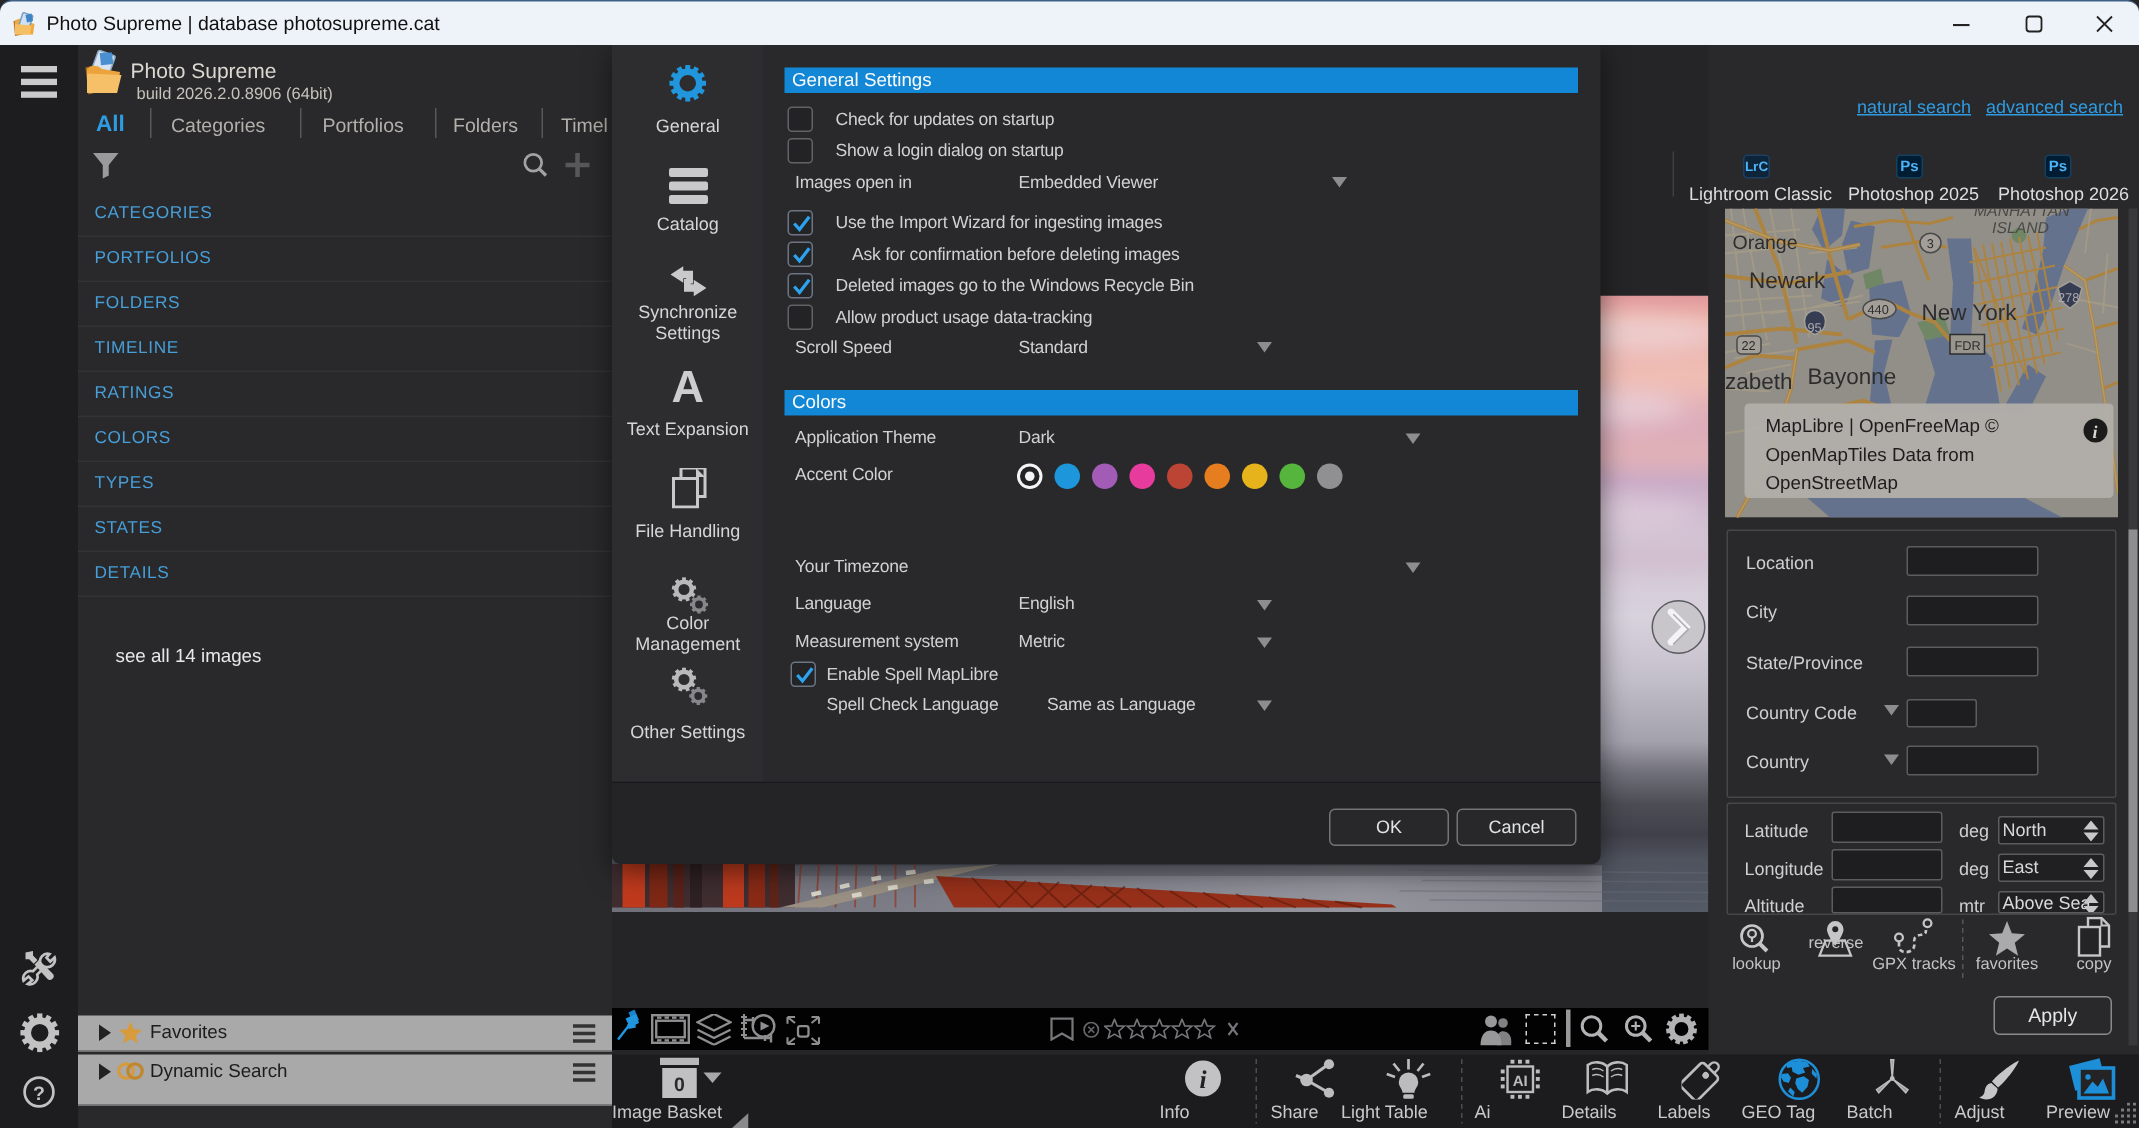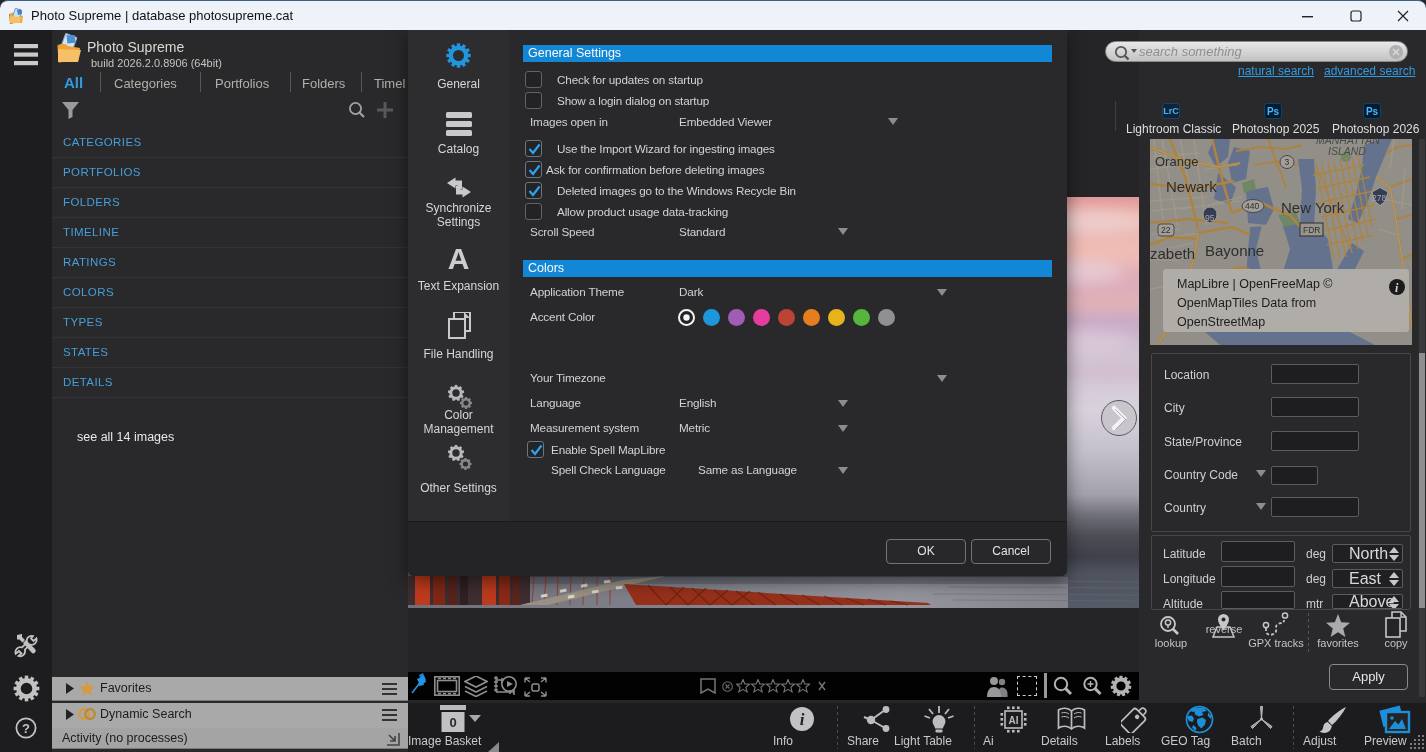--- a/index.html
+++ b/index.html
@@ -37,21 +37,21 @@
 .dtext { position:absolute; font-size:11.7px; letter-spacing:-0.15px; color:#d2d2d4; }
 .dval { position:absolute; font-size:11.7px; letter-spacing:-0.15px; color:#d2d2d4; }
 .tri { position:absolute; width:0; height:0; border-left:5px solid transparent; border-right:5px solid transparent; border-top:7px solid #8d8d90; }
 .dlgbtn { position:absolute; top:17px; width:80px; height:25px; border:1px solid #737476; border-radius:4px; color:#e2e3e5; font-size:12px; text-align:center; line-height:23px; background:#28282b; }
 
 
 #rightpanel { left:1139px; top:30px; width:287px; height:673px; background:#29292b; }
 .rptext { position:absolute; font-size:12px; color:#cfcfd1; }
 .inpt { position:absolute; background:#1e1e20; border:1px solid #5c5c5f; border-radius:2px; }
 .gbox { position:absolute; border:1px solid #47474a; border-radius:2px; }
-.spin { position:absolute; background:#202022; border:1px solid #5c5c5f; border-radius:2px; color:#d8d8da; font-size:16px; padding-left:16px; }
+.spin { position:absolute; background:#202022; border:1px solid #5c5c5f; border-radius:2px; color:#d8d8da; font-size:12px; padding-left:2px; }
 .geolabel { position:absolute; font-size:11px; color:#c3c3c5; text-align:center; }
 
 
 #blackbar { left:408px; top:672px; width:731px; height:28px; background:#020203; }
 #taskbar { left:408px; top:703px; width:1018px; height:49px; background:#1c1c1e; }
 .tklabel { position:absolute; top:31px; font-size:12px; color:#c9c9cb; text-align:left; }
 .tksep { position:absolute; top:3px; height:43px; width:1px; background:repeating-linear-gradient(to bottom,#4c4c4e 0 3px,transparent 3px 6px); }
 .graybar { position:absolute; left:0; width:356px; height:23px; background:#a9a9a9; border-bottom:1px solid #7a7a7a; }
 .graybar .cap { position:absolute; left:48px; top:4px; font-size:12.5px; color:#1c1c1c; }
 </style>
@@ -165,27 +165,20 @@
           <path d="M2 1 L10 6.5 L2 12 Z" fill="#222"></path>
         </svg>
       <svg style="position:absolute;left:26px;top:4px" width="18" height="14">
         <circle cx="6" cy="7" r="4.8" fill="none" stroke="#d79b3c" stroke-width="2.2"></circle>
         <circle cx="12" cy="7" r="4.8" fill="none" stroke="#c0872e" stroke-width="2.2"></circle>
       </svg>
       <span class="cap">Dynamic Search</span>
       <svg style="position:absolute;left:330px;top:5px" width="15" height="14">
           <path d="M0 2 H15 M0 7 H15 M0 12 H15" stroke="#333" stroke-width="2.2"></path>
         </svg>
-    </div>
-    <div class="graybar" style="top:698px;height:21px;background:#a4a4a4">
-      <span class="cap" style="left:10px;top:3px">Activity (no processes)</span>
-      <svg style="position:absolute;left:334px;top:4px" width="14" height="14">
-        <path d="M1 13 L13 13 L13 1" fill="none" stroke="#444" stroke-width="1.6"></path>
-        <path d="M3 3 L9 9 M9 4 L9 9 L4 9" fill="none" stroke="#444" stroke-width="1.6"></path>
-      </svg>
     </div>
   </div>
   <div class="abs" id="viewer">
     <svg style="position:absolute;left:0;top:167px" width="731" height="411" viewBox="0 0 731 411">
       <defs>
         <filter id="blur8">
             <feGaussianBlur stdDeviation="7"></feGaussianBlur>
           </filter>
         <linearGradient id="sky" x1="0" y1="0" x2="0" y2="1">
           <stop offset="0" stop-color="#e0989a"></stop>
@@ -280,33 +273,20 @@
             <line x1="545" y1="405" x2="731" y2="406"></line>
       </g>
       </g>
       <circle cx="711" cy="221" r="17.5" fill="#c9c6cb" stroke="#5a5a60" stroke-width="1"></circle>
       <path d="M706 211 L716 221 L706 231" fill="none" stroke="#f4f2f6" stroke-width="4.5" stroke-linecap="round" stroke-linejoin="miter"></path>
       <path d="M706 211 L716 221 L706 231" fill="none" stroke="#6a6872" stroke-width="1" opacity="0.5" transform="translate(1.5,1.5)"></path>
     </svg>
   </div>
   <div class="abs" id="rightpanel"></div>
 
-  <div class="abs" style="left:1105px;top:41px;width:303px;height:21px;border-radius:11px;background:linear-gradient(#e8e8e8,#c2c2c2);border:1px solid #8a8a8a">
-    <svg style="position:absolute;left:7px;top:2px" width="26" height="17" viewBox="0 0 26 17">
-      <circle cx="8" cy="8" r="5.2" fill="none" stroke="#555" stroke-width="1.8"></circle>
-      <line x1="12" y1="12" x2="15.5" y2="15.5" stroke="#555" stroke-width="2.4"></line>
-      <path d="M18 5 L24 5 L21 9 Z" fill="#555"></path>
-    </svg>
-    <span style="position:absolute;left:33px;top:2px;font-size:13px;font-style:italic;color:#8f8f8f">search something</span>
-    <span style="position:absolute;right:4px;top:3px;width:14px;height:14px;border-radius:50%;background:#b0b0b0">
-      <svg width="14" height="14">
-          <path d="M4 4 L10 10 M10 4 L4 10" stroke="#d8d8d8" stroke-width="1.6"></path>
-        </svg>
-    </span>
-  </div>
   <a class="abs" style="left:1238px;top:64px;font-size:12px;color:#2f9be2;text-decoration:underline">natural search</a>
   <a class="abs" style="left:1324px;top:64px;font-size:12px;color:#2f9be2;text-decoration:underline">advanced search</a>
   <div class="abs" style="left:1115px;top:101px;width:1px;height:30px;background:#3f3f42"></div>
 
   <div class="abs" style="left:1162px;top:103px;width:18px;height:16px;background:#0e2438;border:1px solid #1c3f63;border-radius:3px;text-align:center;font-size:9px;font-weight:bold;color:#4fb3f6;line-height:15px">LrC</div>
   <span class="abs" style="left:1126px;top:122px;font-size:12px;color:#dededf">Lightroom Classic</span>
   <div class="abs" style="left:1264px;top:103px;width:18px;height:16px;background:#001d33;border:1px solid #15405f;border-radius:3px;text-align:center;font-size:10px;font-weight:bold;color:#4fb3f6;line-height:15px">Ps</div>
   <span class="abs" style="left:1232px;top:122px;font-size:12px;color:#dededf">Photoshop 2025</span>
   <div class="abs" style="left:1363px;top:103px;width:18px;height:16px;background:#001d33;border:1px solid #15405f;border-radius:3px;text-align:center;font-size:10px;font-weight:bold;color:#4fb3f6;line-height:15px">Ps</div>
   <span class="abs" style="left:1332px;top:122px;font-size:12px;color:#dededf">Photoshop 2026</span>
@@ -878,21 +858,21 @@
         <svg width="15" height="15">
           <path d="M2.5 7 L6 11 L12.5 2.5" fill="none" stroke="#2ba3ef" stroke-width="2.2"></path>
         </svg>
       </span>
     <span class="dtext" style="left:149px;top:112px">Use the Import Wizard for ingesting images</span>
     <span class="cb on" style="left:117px;top:131px">
         <svg width="15" height="15">
           <path d="M2.5 7 L6 11 L12.5 2.5" fill="none" stroke="#2ba3ef" stroke-width="2.2"></path>
         </svg>
       </span>
-    <span class="dtext" style="left:138px;top:133px">Ask for confirmation before deleting images</span>
+    <span class="dtext" style="left:160px;top:133px">Ask for confirmation before deleting images</span>
     <span class="cb on" style="left:117px;top:152px">
         <svg width="15" height="15">
           <path d="M2.5 7 L6 11 L12.5 2.5" fill="none" stroke="#2ba3ef" stroke-width="2.2"></path>
         </svg>
       </span>
     <span class="dtext" style="left:149px;top:154px">Deleted images go to the Windows Recycle Bin</span>
     <span class="cb" style="left:117px;top:173px"></span>
     <span class="dtext" style="left:149px;top:175px">Allow product usage data-tracking</span>
     <span class="dtext" style="left:122px;top:195px">Scroll Speed</span>
     <span class="dval" style="left:271px;top:195px">Standard</span>

